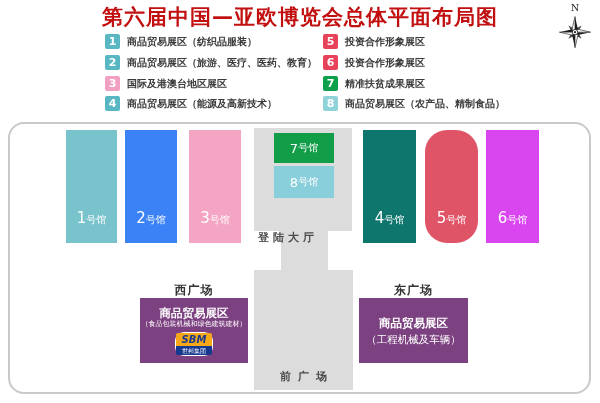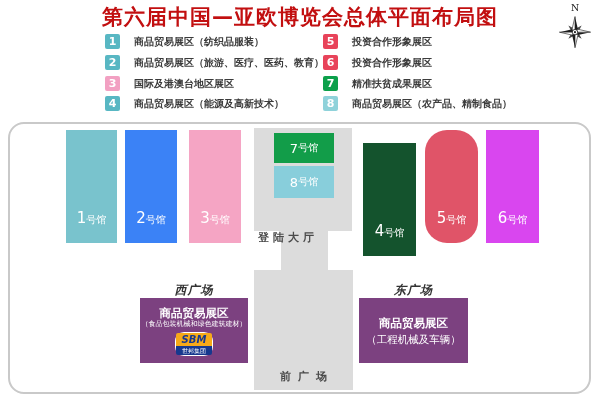--- a/index.html
+++ b/index.html
@@ -22,21 +22,21 @@
   .legend-item.r0{top:34px;}
   .legend-item.r1{top:55px;}
   .legend-item.r2{top:76px;}
   .legend-item.r3{top:96px;}
   .legend-num{
     width:15px;height:15px;border-radius:2px;flex:0 0 15px;
     display:flex;align-items:center;justify-content:center;
     color:#fff;font-size:11px;font-weight:700;
   }
   .legend-label{
-    margin-left:14px;font-size:10px;font-weight:600;color:#3b3b3b;
+    margin-left:7px;font-size:10px;font-weight:600;color:#3b3b3b;
     white-space:nowrap;line-height:15px;
   }
   
   .map{
     position:absolute;left:8px;top:122px;width:583px;height:272px;
     box-sizing:border-box;border:2px solid #c9c9c9;border-radius:16px;
     background:#fff;
   }
   .map *{box-sizing:border-box;}
   
@@ -70,21 +70,21 @@
     position:absolute;left:244px;top:106px;width:98px;
     font-size:11px;font-weight:700;color:#4a4a4a;letter-spacing:4px;text-indent:4px;
   }
   .front-label{
     position:absolute;left:244px;top:222px;width:99px;text-align:center;
     font-size:11px;font-weight:700;color:#4a4a4a;letter-spacing:7px;text-indent:7px;margin-top:23px;
   }
   
   .plaza-label{
     position:absolute;top:158px;text-align:center;
-    font-size:12px;font-weight:700;color:#333;letter-spacing:1px;font-style:italic;
+    font-size:12px;font-weight:700;color:#333;letter-spacing:1px;
   }
   .plaza-label.west{left:130px;width:108px;}
   .plaza-label.east{left:349px;width:109px;}
   .booth{
     position:absolute;top:174px;height:65px;color:#fff;
     display:flex;flex-direction:column;align-items:center;justify-content:center;
     text-align:center;
   }
   .booth.west{left:130px;width:108px;}
   .booth.east{left:349px;width:109px;}
@@ -179,21 +179,21 @@
 
   <div class="hall h1" style="background-color: rgb(121, 195, 205);">
     <span class="hall-label"><span class="hall-num">1</span><span class="hall-suffix">号馆</span></span>
   </div>
   <div class="hall h2" style="background-color: #3b82f6;">
     <span class="hall-label"><span class="hall-num">2</span><span class="hall-suffix">号馆</span></span>
   </div>
   <div class="hall h3" style="background-color: rgb(245, 165, 196);">
     <span class="hall-label"><span class="hall-num">3</span><span class="hall-suffix">号馆</span></span>
   </div>
-  <div class="hall h4" style="background-color: #14532d; margin-top: 13px;">
+  <div class="hall h4" style="background-color: #0f766e;">
     <span class="hall-label"><span class="hall-num">4</span><span class="hall-suffix">号馆</span></span>
   </div>
   <div class="hall h5" style="background-color: rgb(224, 84, 104); border-radius: 22px;">
     <span class="hall-label"><span class="hall-num">5</span><span class="hall-suffix">号馆</span></span>
   </div>
   <div class="hall h6" style="background-color: #d946ef;">
     <span class="hall-label"><span class="hall-num">6</span><span class="hall-suffix">号馆</span></span>
   </div>
 
   <div class="hall-small hall7" style="background-color: rgb(18, 157, 73);">

